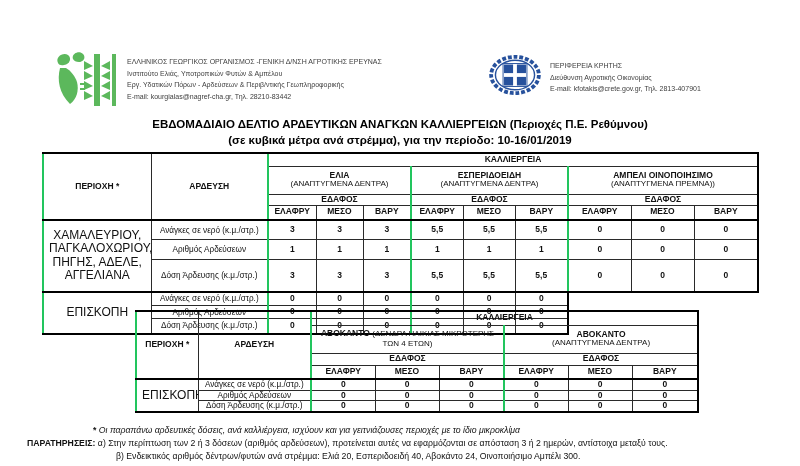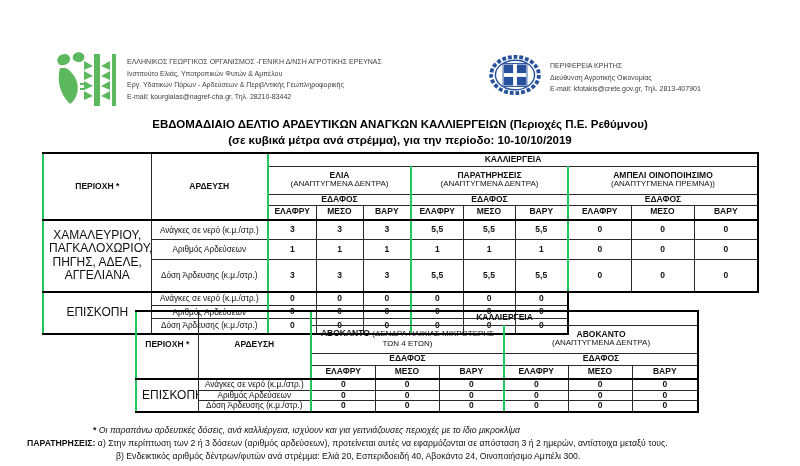--- a/index.html
+++ b/index.html
@@ -87,21 +87,21 @@
   </svg>
 
   <div class="region-text">
     <div>ΠΕΡΙΦΕΡΕΙΑ ΚΡΗΤΗΣ</div>
     <div>Διεύθυνση Αγροτικής Οικονομίας</div>
     <div>E-mail: kfotakis@crete.gov.gr, Τηλ. 2813-407901</div>
   </div>
 
   <div class="title">
     <div>ΕΒΔΟΜΑΔΙΑΙΟ ΔΕΛΤΙΟ ΑΡΔΕΥΤΙΚΩΝ ΑΝΑΓΚΩΝ ΚΑΛΛΙΕΡΓΕΙΩΝ (Περιοχές Π.Ε. Ρεθύμνου)</div>
-    <div>(σε κυβικά μέτρα ανά στρέμμα), για την περίοδο: 10-10/10/2019</div>
+    <div>(σε κυβικά μέτρα ανά στρέμμα), για την περίοδο: 10-16/01/2019</div>
   </div>
 
   <table class="t1">
     <colgroup>
       <col style="width:108px">
         <col style="width:117px">
       <col style="width:48px">
         <col style="width:47px">
         <col style="width:48px">
       <col style="width:52px">
@@ -112,21 +112,21 @@
         <col style="width:64px">
     </colgroup>
     <tbody>
         <tr style="height:13px">
       <th rowspan="4" class="bt2 bl2 bb2">ΠΕΡΙΟΧΗ *</th>
       <th rowspan="4" class="bt2 bb2">ΑΡΔΕΥΣΗ</th>
       <th colspan="9" class="bt2 br2 bl2">ΚΑΛΛΙΕΡΓΕΙΑ</th>
     </tr>
     <tr style="height:28px">
       <th colspan="3" class="bl2"><span>ΕΛΙΑ</span><span class="sub">(ΑΝΑΠΤΥΓΜΕΝΑ ΔΕΝΤΡΑ)</span></th>
-      <th colspan="3" class="bl2"><span>ΠΑΡΑΤΗΡΗΣΕΙΣ</span><span class="sub">(ΑΝΑΠΤΥΓΜΕΝΑ ΔΕΝΤΡΑ)</span></th>
+      <th colspan="3" class="bl2"><span>ΕΣΠΕΡΙΔΟΕΙΔΗ</span><span class="sub">(ΑΝΑΠΤΥΓΜΕΝΑ ΔΕΝΤΡΑ)</span></th>
       <th colspan="3" class="bl2 br2"><span>ΑΜΠΕΛΙ ΟΙΝΟΠΟΙΗΣΙΜΟ</span><span class="sub">(ΑΝΑΠΤΥΓΜΕΝΑ ΠΡΕΜΝΑ))</span></th>
     </tr>
     <tr style="height:11px">
       <th colspan="3" class="bl2">ΕΔΑΦΟΣ</th>
       <th colspan="3" class="bl2">ΕΔΑΦΟΣ</th>
       <th colspan="3" class="bl2 br2">ΕΔΑΦΟΣ</th>
     </tr>
     <tr style="height:15px">
       <th class="bb2 bl2">ΕΛΑΦΡΥ</th>
       <th class="bb2">ΜΕΣΟ</th>

